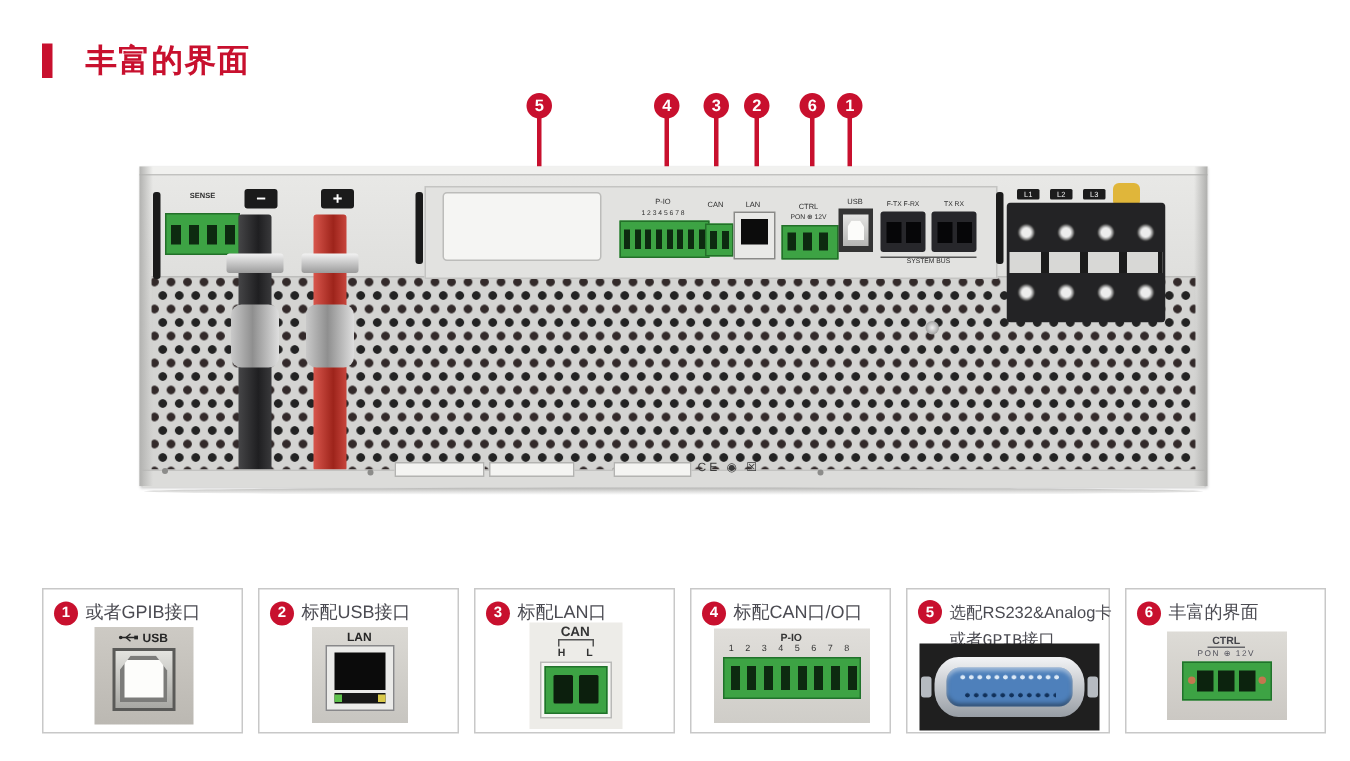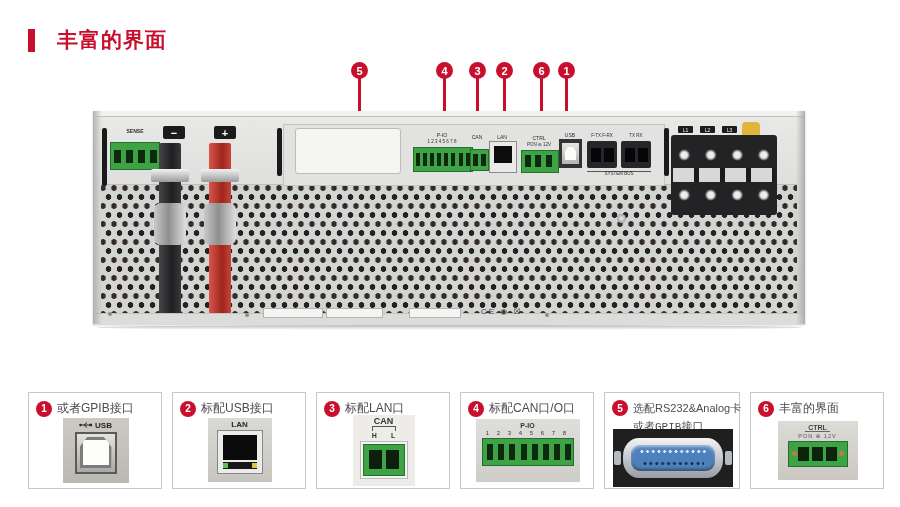--- a/index.html
+++ b/index.html
@@ -23,21 +23,21 @@
   .d-edge{position:absolute;top:0;height:213px;width:9px;}
   .d-grille{position:absolute;left:8px;top:73px;width:696px;height:129px;
     background-color:#d4d4d2;
     background-image:
       radial-gradient(circle,#232323 2.6px,rgba(0,0,0,0) 3.1px),
       radial-gradient(circle,#332a2a 2.6px,rgba(0,0,0,0) 3.1px);
     background-size:11px 18px;background-position:2px 3px,7.5px 12px;
     border-top:1px solid #bdbdbb;}
   .d-bottomstrip{position:absolute;left:2px;top:202px;width:708px;height:11px;background:#dcdcda;border-top:1px solid #c3c3c1;}
   .d-label{position:absolute;height:8px;background:#f4f4f2;border:1px solid #b3b3b1;}
-  .d-marks{position:absolute;font-size:8px;color:#3a3a3a;letter-spacing:2px;margin-left:16px;}
+  .d-marks{position:absolute;font-size:8px;color:#3a3a3a;letter-spacing:2px;}
   .d-screw{position:absolute;width:4px;height:4px;border-radius:50%;background:#8c8c8a;}
   .d-slot{position:absolute;width:5px;background:#1a1a1a;border-radius:2px;}
   .d-tinytext{position:absolute;font-size:5px;color:#2e2e2e;text-align:center;line-height:1.1;}
   .d-badge{position:absolute;width:22px;height:13px;background:#1b1b1b;color:#fff;
     font-size:11px;font-weight:bold;display:flex;align-items:center;justify-content:center;border-radius:2px;}
   .d-bus{position:absolute;top:32px;width:22px;height:171px;border-radius:2px;}
   .d-clampT{position:absolute;left:-8px;top:26px;width:38px;height:13px;border-radius:2px;
     background:linear-gradient(#f2f2f2,#9b9b9b);}
   .d-clampC{position:absolute;left:-5px;top:60px;width:32px;height:42px;border-radius:7px;
     background:linear-gradient(90deg,#c9c9c9,#8f8f8f 45%,#dedede);}

